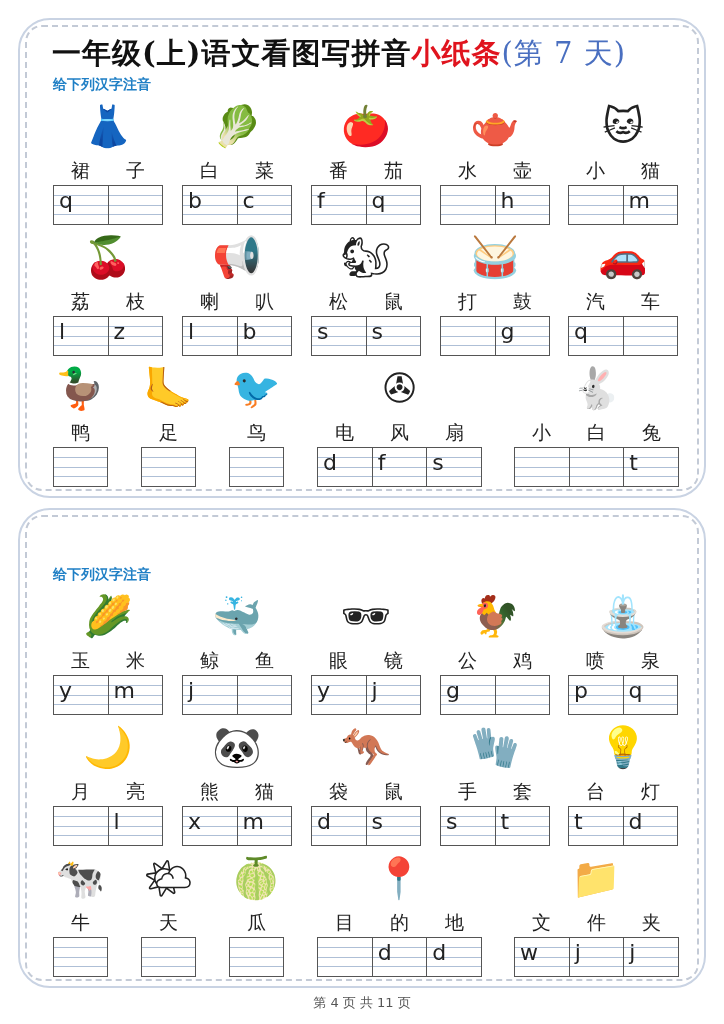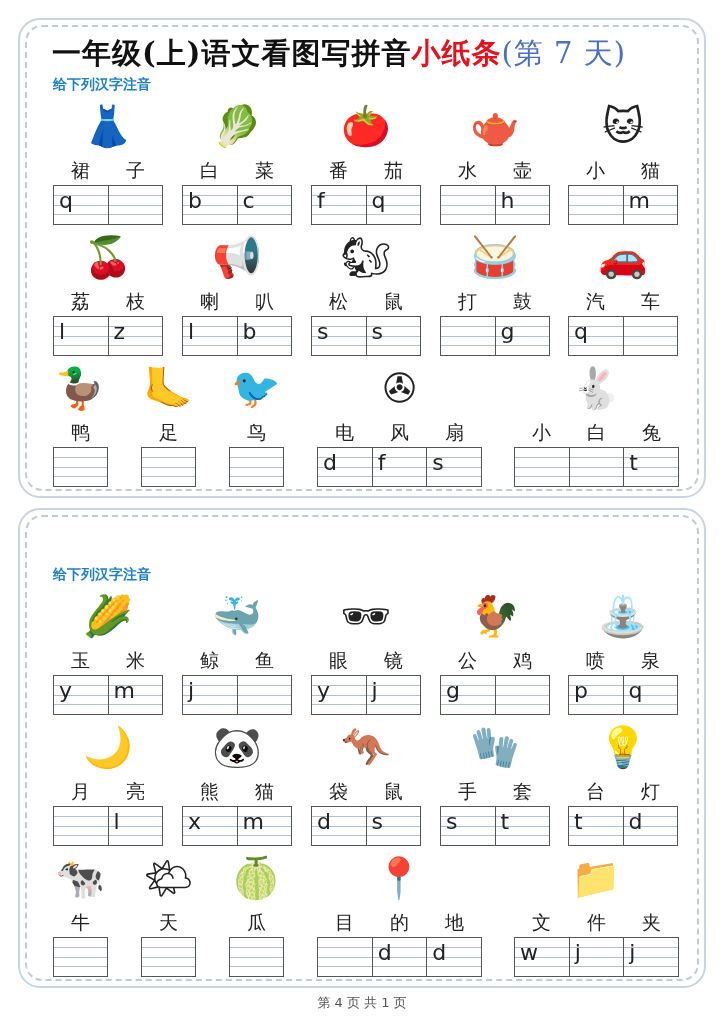--- a/index.html
+++ b/index.html
@@ -1,19 +1,19 @@
 <!DOCTYPE html>
 <html><head>
 <meta charset="utf-8">
 <style>
   html, body { margin:0; padding:0; background:#ffffff; }
   body { width:724px; height:1024px; position:relative; overflow:hidden;
          font-family: "DejaVu Serif", "Liberation Serif", serif; color:#222; }
   .card { position:absolute; left:18px; width:688px; border:2px solid #c9d3e3;
-          border-radius:22px; box-sizing:border-box; background:#fff; }
+          border-radius:32px; box-sizing:border-box; background:#fff; }
   .card .dash { position:absolute; left:5px; top:5px; right:5px; bottom:5px;
           border:2px dashed #c3cad6; border-radius:17px; pointer-events:none; }
   .title { position:absolute; left:32px; top:14px; font-size:29px; font-weight:bold;
            letter-spacing:1px; white-space:nowrap; font-family:"DejaVu Serif", serif; }
   .title .t-black { color:#111; }
   .title .t-red { color:#e0141e; }
   .title .t-blue { color:#4a6fc0; font-weight:normal; }
   .subtitle { position:absolute; left:33px; top:56px; font-size:14px; font-weight:bold;
               color:#1f7fc5; font-family:"DejaVu Sans", sans-serif; }
   .item { position:absolute; }
@@ -482,13 +482,13 @@
           <div class="cell">
             <span>j</span>
           </div>
           <div class="cell">
             <span>j</span>
           </div>
         </div>
       </div>
     </div>
   </div>
-<div class="footer">第 4 页   共 1 页</div>
+<div class="footer">第 4 页   共 11 页</div>
 
 </body></html>

